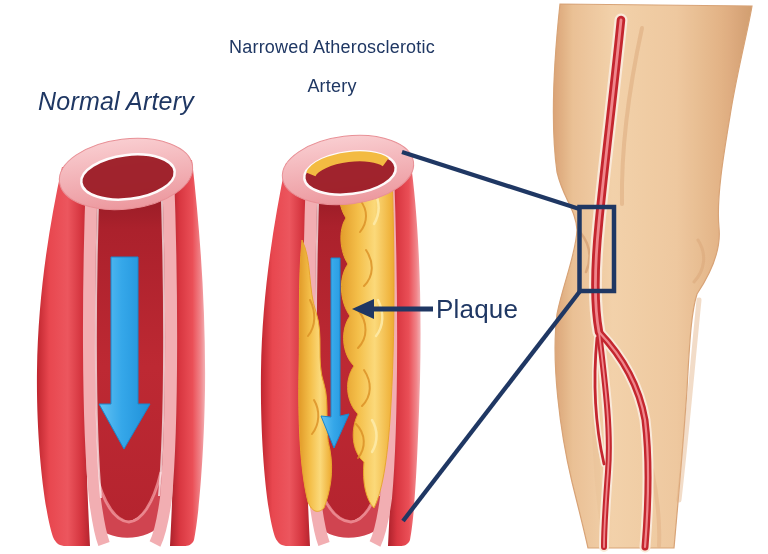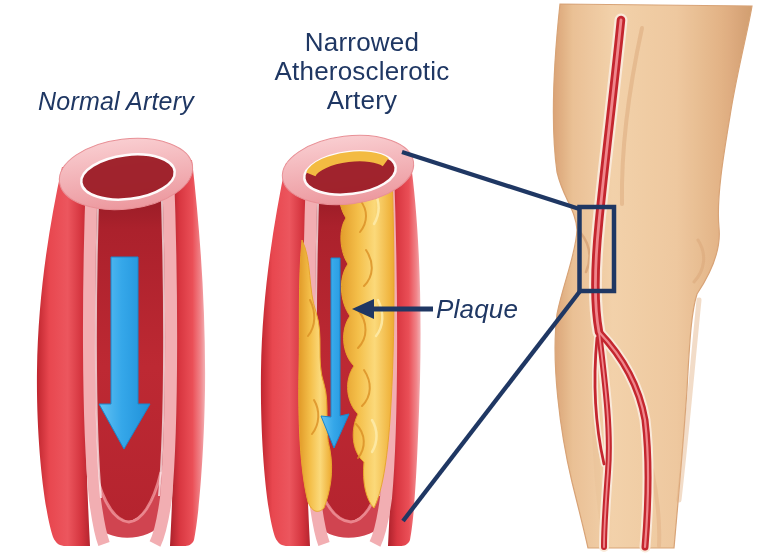--- a/index.html
+++ b/index.html
@@ -7,22 +7,22 @@
     position:relative; width:768px; height:554px;
     background:var(--background,#fff); overflow:hidden;
     font-family:"Liberation Sans", sans-serif;
   }
   .stage svg { position:absolute; inset:0; }
   .label {
     position:absolute; color:var(--label-navy,#1f3763);
     text-align:center; font-weight:500; letter-spacing:.2px;
   }
   #label-normal   { left:18px;  top:87px;  width:196px; font-size:25px; line-height:29px;font-style:italic; }
-  #label-narrowed { left:258px; top:28px;  width:208px; font-size:26px; line-height:29px; }
-  #label-plaque   { left:436px; top:294px; width:110px; font-size:26px; text-align:left;font-style:italic; }
+  #label-narrowed { left:228px; top:28px;  width:208px; font-size:18px; line-height:39px; }
+  #label-plaque   { left:436px; top:294px; width:110px; font-size:26px; text-align:left; }
   .navy-stroke { stroke:var(--label-navy,#1f3763); fill:none; }
   .navy-fill   { fill:var(--label-navy,#1f3763); stroke:none; }
 </style>
 </head>
 <body>
 
 <div class="stage">
 
 <svg width="768" height="554" viewBox="0 0 768 554">
   <defs>

